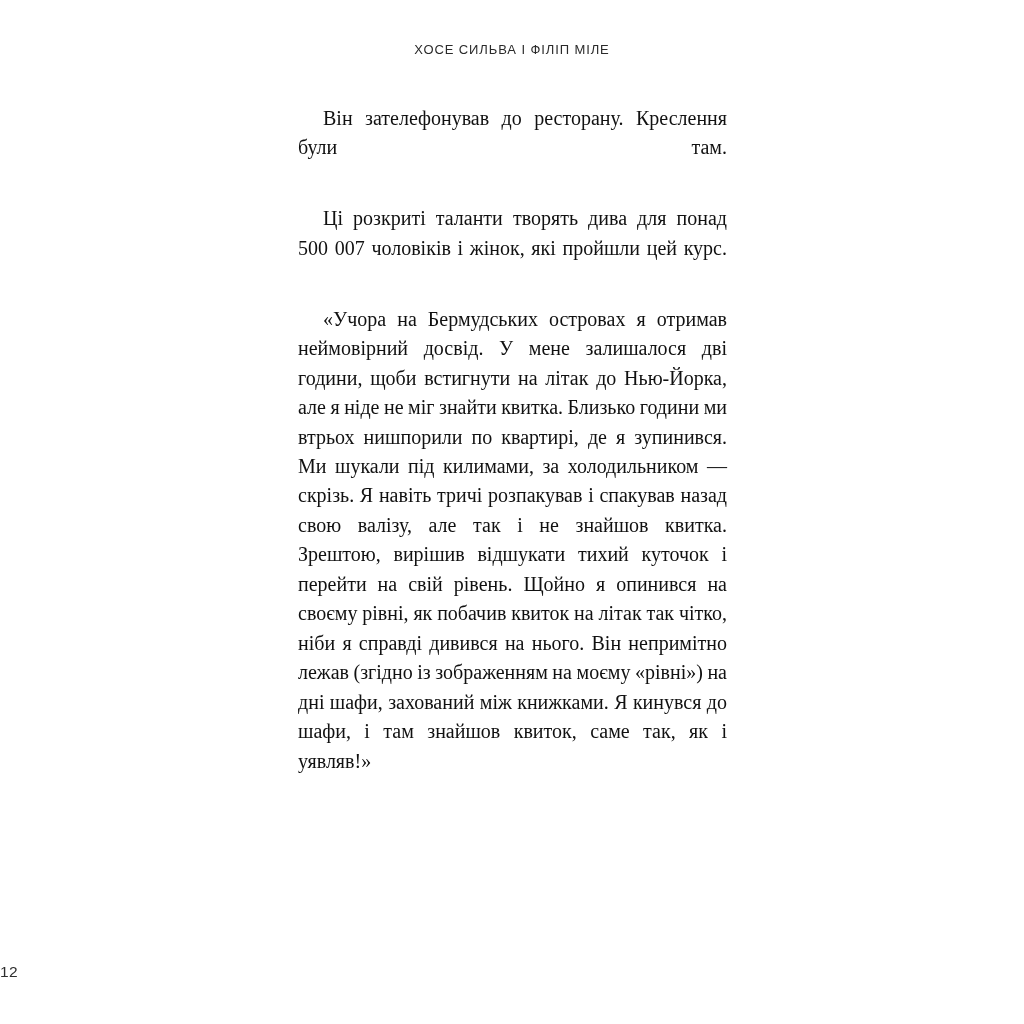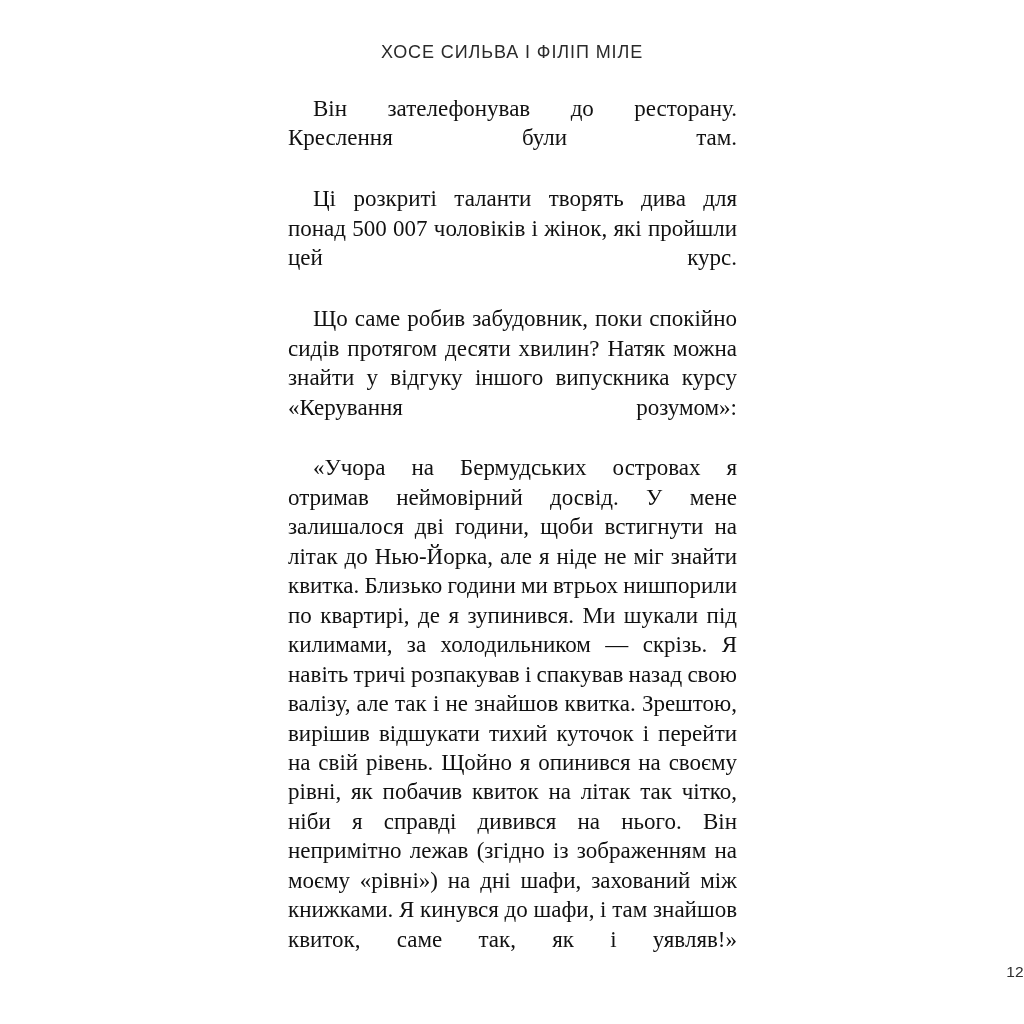--- a/index.html
+++ b/index.html
@@ -27,41 +27,41 @@
   }
 
   
   .running-head {
     position: absolute;
     top: 42px;
     left: 0;
     width: 1024px;
     text-align: center;
     font-family: "Liberation Sans", "DejaVu Sans", sans-serif;
-    font-size: 18px;
+    font-size: 13px;
     letter-spacing: 0.9px;
     color: #2a2a2a;
     font-weight: 400;
     white-space: nowrap;
   }
 
   
   .text-block {
     position: absolute;
     top: 92px;
     left: 286px;
     width: 453px;
   }
 
   .para {
-    margin: 2px;
+    margin: 12px;
     text-align: justify;
     text-justify: inter-word;
     text-indent: 25px;
-    font-size: 23px;
+    font-size: 20px;
     line-height: 29.45px;
     color: #111111;
     hyphens: manual;
     -webkit-hyphens: manual;
     word-spacing: 0.1px;
   }
 
   .para.tight {
     word-spacing: -0.6px;
   }
@@ -72,37 +72,36 @@
     display: inline-block;
     width: 100%;
   }
 
   
   .folio {
     position: absolute;
     top: 963px;
     left: 0;
     width: 1024px;
-    text-align: right;
+    text-align: left;
     font-family: "Liberation Sans", "DejaVu Sans", sans-serif;
     font-size: 15.5px;
     color: #2e2e2e;
     letter-spacing: 0.3px;
   }
 </style>
 </head>
 <body>
 
 <div class="page">
 
   <div class="running-head">ХОСЕ СИЛЬВА І ФІЛІП МІЛЕ</div>
 
   <div class="text-block">
     <p class="para">Він зателефонував до ресторану. Креслення були там.</p>
     <p class="para">Ці розкриті таланти творять дива для понад 500 007 чоловіків і жінок, які пройшли цей курс.</p>
-    <p class="para">Що саме робив забудовник, поки спокійно сидів протягом десяти хвилин? Натяк можна знайти у відгуку іншого випускника курсу «Керування розумом»:</p>
     <p class="para tight">«Учора на Бермудських островах я отримав неймовірний досвід. У мене залишалося дві години, щоби встигнути на літак до Нью-Йорка, але я ніде не міг знайти квитка. Близько години ми втрьох нишпорили по квартирі, де я зупинився. Ми шукали під килимами, за холодильником — скрізь. Я навіть тричі розпакував і спакував назад свою валізу, але так і не знайшов квитка. Зрештою, вирішив відшукати тихий куточок і перейти на свій рівень. Щойно я опинився на своєму рівні, як побачив квиток на літак так чітко, ніби я справді дивився на нього. Він непримітно лежав (згідно із зображенням на моєму «рівні») на дні шафи, захований між книжками. Я кинувся до шафи, і там знайшов квиток, саме так, як і уявляв!»</p>
 
   </div>
 
   <div class="folio">12</div>
 
 </div>
 
 </body></html>

